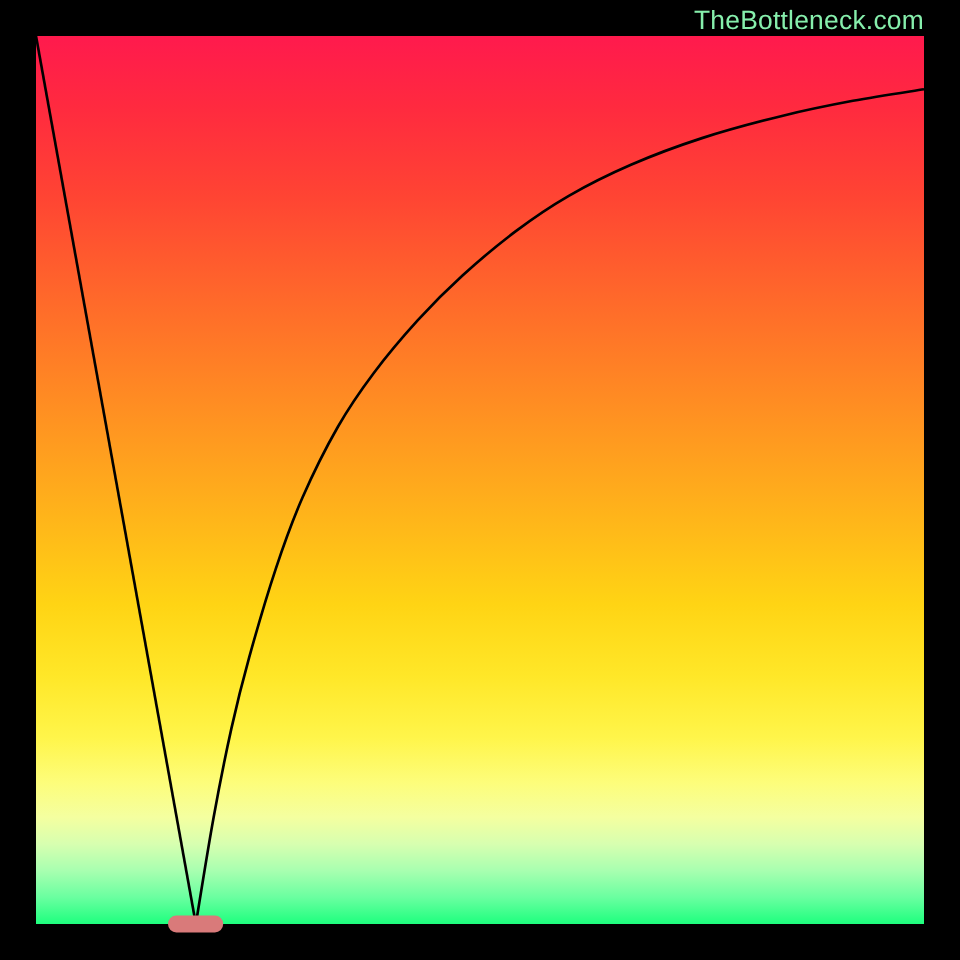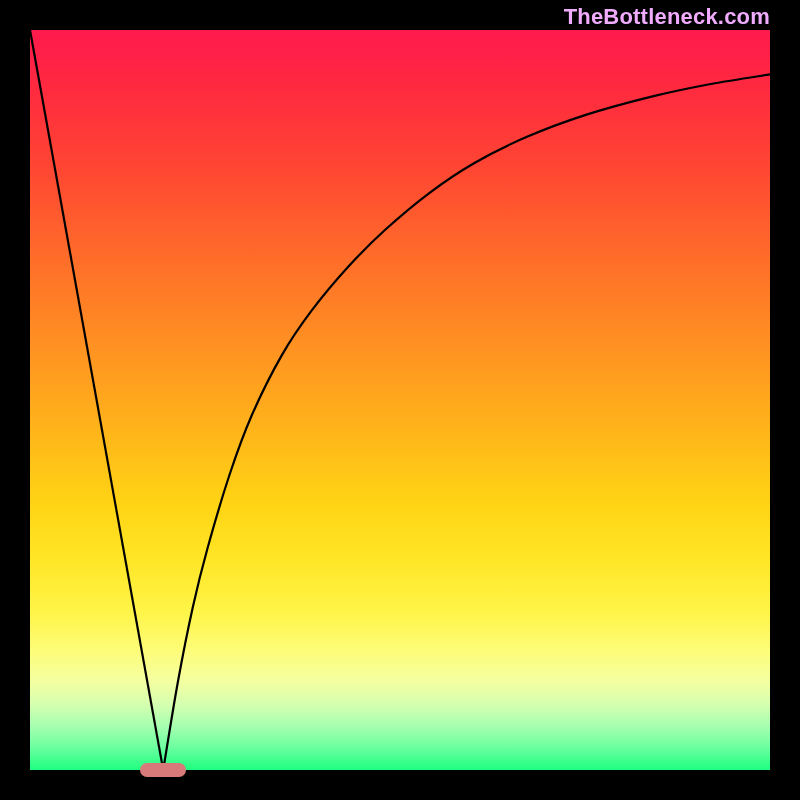--- a/index.html
+++ b/index.html
@@ -38,23 +38,23 @@
       #d7ffb0 91%,
       #a8ffb0 94%,
       #6affa0 97%,
       #1eff7e 100%
     );
   }
   .watermark {
     position: absolute;
     top: 4px;
     right: 30px;
-    color: #f0abfc;
+    color: #86efac;
     font-size: 22px;
-    font-weight: 700;
+    font-weight: 400;
     letter-spacing: 0.2px;
     user-select: none;
   }
   svg.curve {
     position: absolute;
     left: 0;
     top: 0;
     width: 740px;
     height: 740px;
     overflow: visible;

